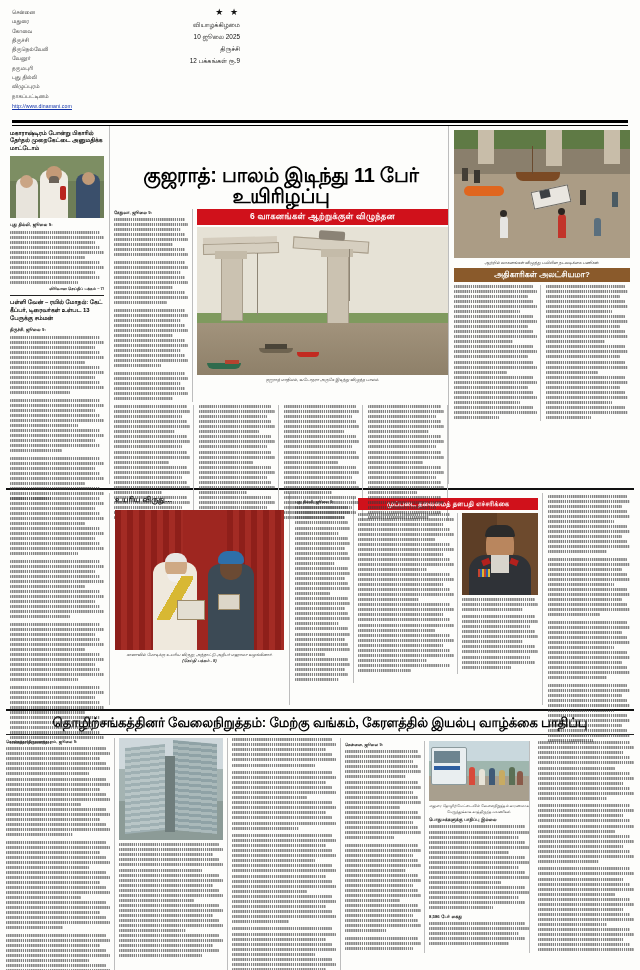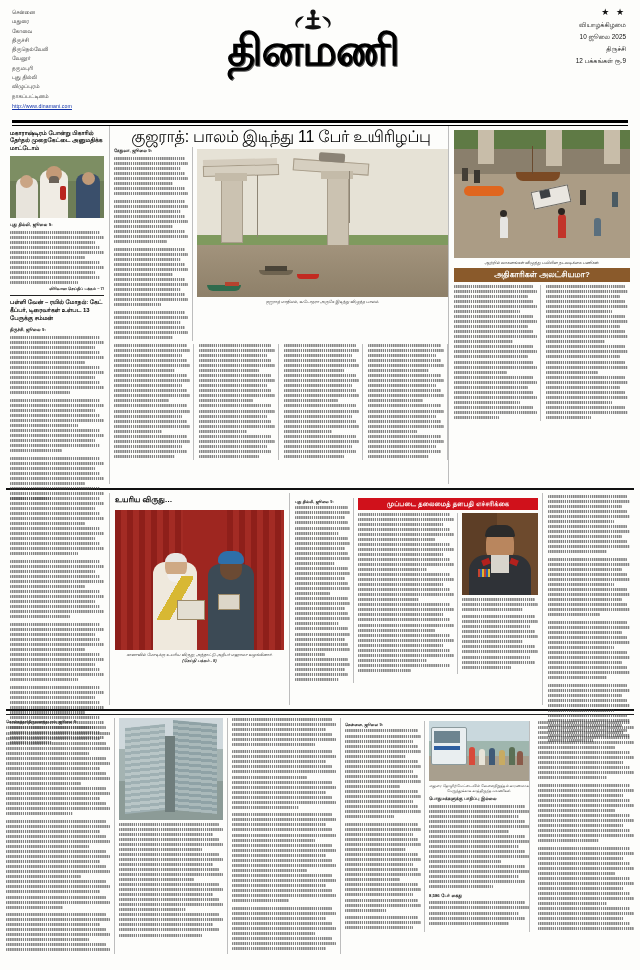--- a/index.html
+++ b/index.html
@@ -48,23 +48,24 @@
   
   .body-grid{display:flex;}
   .left-col{width:104px;padding:4px 5px 0 4px;box-sizing:border-box;}
   .right-col{width:184px;padding:4px 4px 0 5px;box-sizing:border-box;}
 
   .sub-hl{font-size:6.6px;font-weight:bold;line-height:1.32;color:#000;margin-bottom:3px;}
   .photo{background:#c9cdc8;position:relative;overflow:hidden;}
   .byline{font-size:4.3px;font-weight:bold;color:#111;}
 
   .main-hl{
-    font-size:16px;font-weight:normal;line-height:1.05;text-align:center;
+    font-size:20px;font-weight:bold;line-height:1.05;text-align:center;
     color:#000;letter-spacing:-.3px;padding:3px 0 2px 0;
     font-family:"Liberation Sans",sans-serif;
+    margin-top:36px;
   }
   .redbar{
     background:#d0111b;color:#fff;font-size:8.5px;font-weight:bold;
     text-align:center;padding:2.5px 0;letter-spacing:.2px;
   }
   .bluebar{
     background:#1b6fb0;color:#fff;font-size:9.5px;font-weight:bold;
     text-align:center;padding:3px 0;
   }
   .brownbar{
@@ -106,36 +107,20 @@
       <div>திருச்சி</div>
       <div>திருநெல்வேலி</div>
       <div>வேலூர்</div>
       <div>தருமபுரி</div>
       <div>புது தில்லி</div>
       <div>விழுப்புரம்</div>
       <div>நாகப்பட்டினம்</div>
       <div class="url">http://www.dinamani.com</div>
     </div>
 
-    <div class="mast-center">
-      <div class="crest">
-        <svg width="58" height="24" viewBox="0 0 58 24">
-          <g fill="#111">
-            <path d="M29 2 L31.4 6 L27 6 Z"></path>
-            <rect x="27.6" y="6" width="3" height="11"></rect>
-            <rect x="23" y="9.4" width="12.2" height="2.6"></rect>
-            <ellipse cx="29" cy="19.2" rx="8" ry="2.3"></ellipse>
-            <path d="M20 8 q-7 1 -8.5 6 q-1 4 3 6 q-3 -4 1 -7 q2.4 -2 4.5 -5z"></path>
-            <path d="M38 8 q7 1 8.5 6 q1 4 -3 6 q3 -4 -1 -7 q-2.4 -2 -4.5 -5z"></path>
-            <ellipse cx="29" cy="4.2" rx="2.6" ry="2.6"></ellipse>
-          </g>
-        </svg>
-      </div>
-      <div class="paper-name">தினமணி</div>
-    </div>
 
     <div class="mast-right">
       <div class="stars">★ ★</div>
       <div>வியாழக்கிழமை</div>
       <div>10 ஜூலை 2025</div>
       <div>திருச்சி</div>
       <div>12 பக்கங்கள் ரூ.9</div>
     </div>
   </div>
 
@@ -268,20 +253,21 @@
             <span class="tl s96"></span>
               <span class="tl s100"></span>
               <span class="tl s90"></span>
             <span class="tl s96"></span>
               <span class="tl s100"></span>
               <span class="tl s80"></span>
           </div>
         </div>
 
         <div style="flex:1;padding-left:4px;">
+          <div class="redbar">6 வாகனங்கள் ஆற்றுக்குள் விழுந்தன</div>
 
           <div class="photo ph-bridge" style="height:148px;margin-top:2px;position:relative;">
 
             <div style="position:absolute;inset:0;background:linear-gradient(#e6e2d6 0 58%,#7f9a5e 58% 66%,#9d8f79 66% 100%);"></div>
 
             <div style="position:absolute;left:6px;top:16px;width:74px;height:9px;background:#d6cfc0;border:1px solid #a79c89;transform:rotate(-1.5deg);"></div>
             <div style="position:absolute;left:6px;top:10px;width:74px;height:6px;background:#cfc7b6;opacity:.8;transform:rotate(-1.5deg);"></div>
 
             <div style="position:absolute;left:24px;top:24px;width:20px;height:68px;background:#cbc2b1;border:1px solid #a89d8b;"></div>
             <div style="position:absolute;left:18px;top:24px;width:32px;height:8px;background:#c4bba9;"></div>
@@ -774,20 +760,21 @@
           <span class="tl s100"></span>
           <span class="tl s55"></span>
       </div>
     </div>
   </div>
 
   <div class="hrule-thick"></div>
 
   <div>
 
+    <div class="section-hl">தொழிற்சங்கத்தினர் வேலைநிறுத்தம்: மேற்கு வங்கம், கேரளத்தில் இயல்பு வாழ்க்கை பாதிப்பு</div>
     <div class="hrule" style="margin:1px 0 3px 0;"></div>
 
     <div style="display:flex;">
 
       <div style="width:104px;padding-right:4px;" class="col-rule">
         <div class="tamil-body">
           <div style="margin-bottom:1.5px;">
             <span class="byline" style="font-size:4px;">கொல்கத்தா/திருவனந்தபுரம், ஜூலை 9:</span>
           </div>
           <span class="tl s96"></span>

